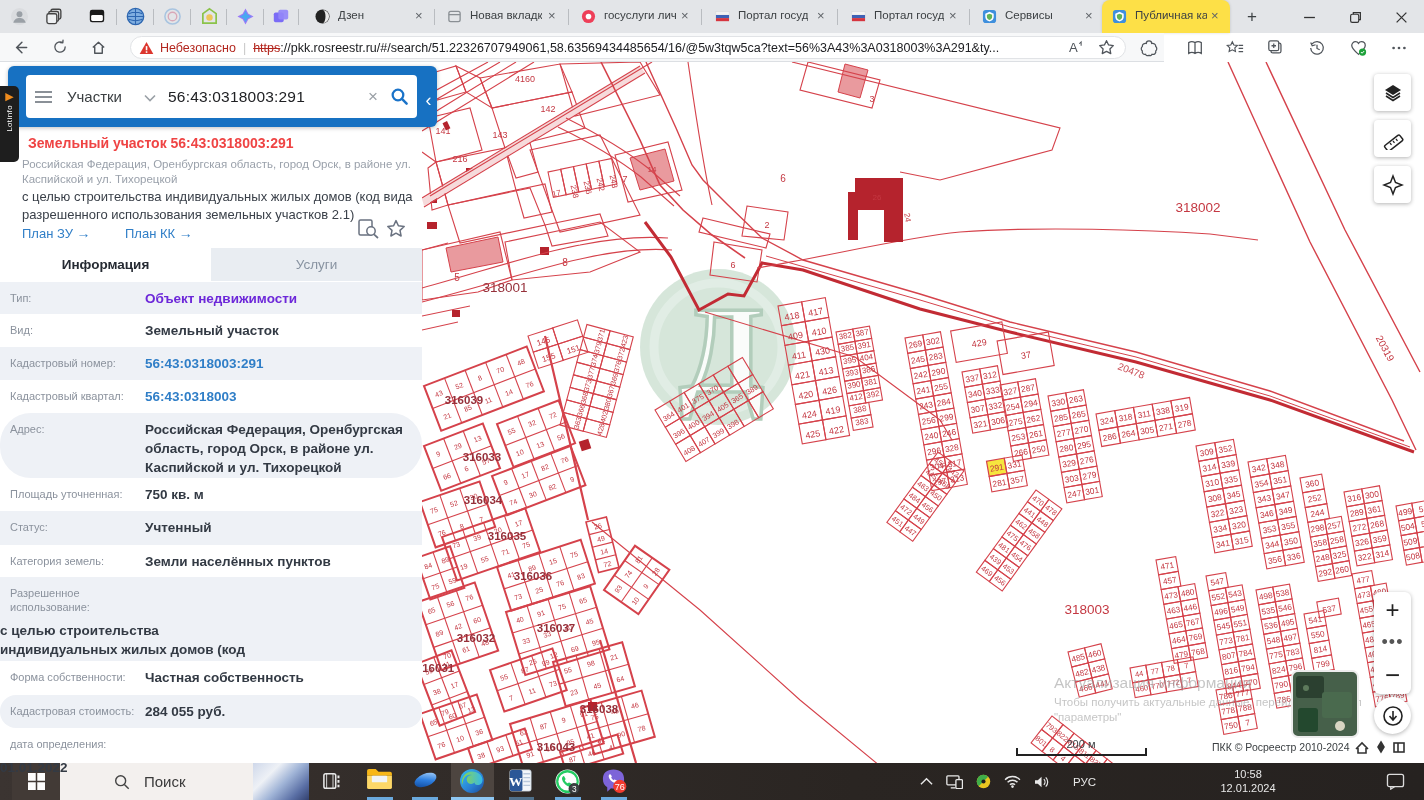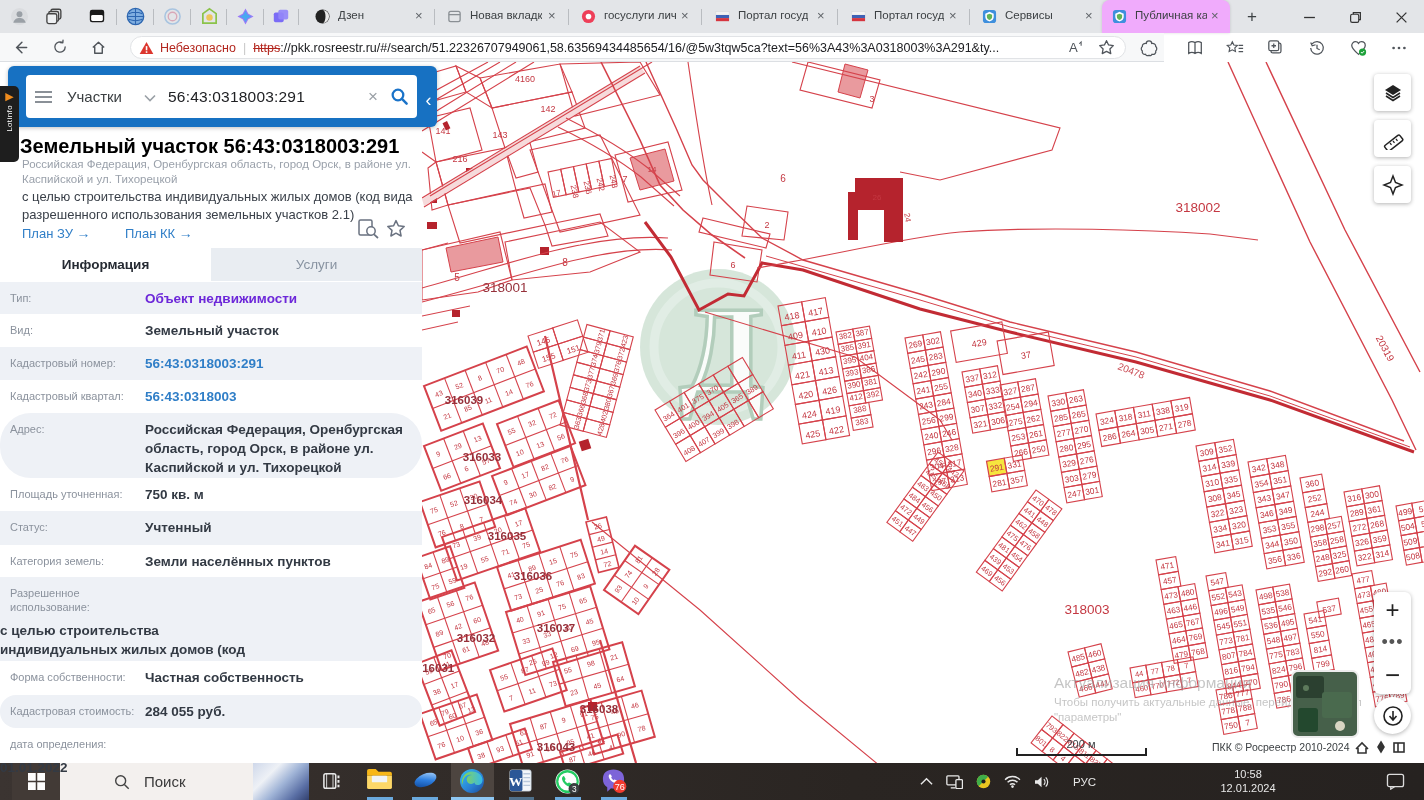--- a/index.html
+++ b/index.html
@@ -6,39 +6,39 @@
 #root { position:relative; width:1424px; height:800px; background:#fff; }
 
 
 #tabbar { position:absolute; left:0; top:0; width:1424px; height:33px; background:#e3e5e8; }
 .pin { position:absolute; top:7px; width:20px; height:20px; }
 .psep { position:absolute; top:9px; width:1px; height:16px; background:#b9bcc0; }
 .tab { position:absolute; top:0; height:33px; }
 .tab .fav { position:absolute; left:10px; top:9px; }
 .tab .ttl { position:absolute; left:33px; top:9px; font-size:11.5px; color:#3c4043; white-space:nowrap; overflow:hidden; max-width:72px; }
 .tab .tclose { position:absolute; top:8px; font-size:13px; color:#5f6368; }
-.tab.active { background:#f0abfc; border-radius:8px 8px 0 0; box-shadow:0 0 3px rgba(0,0,0,0.15); }
+.tab.active { background:#fde047; border-radius:8px 8px 0 0; box-shadow:0 0 3px rgba(0,0,0,0.15); }
 .tsep { position:absolute; top:9px; width:1px; height:16px; background:#b9bcc0; }
 .newtab { position:absolute; left:1240px; top:5px; font-size:17px; color:#3c4043; width:24px; height:24px; text-align:center; line-height:23px; }
 .wbtn { position:absolute; top:10px; width:14px; height:14px; }
 
 
 #addrbar { position:absolute; left:0; top:33px; width:1164px; height:29px; background:#f7f8f9; border-bottom:1px solid #dcdfe3; }
 .abtn { position:absolute; top:6px; width:18px; height:18px; }
 .urlpill { position:absolute; left:130px; top:3px; width:996px; height:23px; background:#fff; border:1px solid #e1e3e6; border-radius:12px; display:flex; align-items:center; font-size:12.5px; }
 .aicon { position:absolute; top:6px; width:18px; height:18px; }
 
 
 #panel { position:absolute; left:0; top:62px; width:422px; height:701px; background:#fff; overflow:visible; z-index:5; }
 .bluebar { position:absolute; left:8px; top:4px; width:429px; height:61px; background:#1771c2; border-radius:6px; box-shadow:0 1px 4px rgba(0,0,0,0.25); }
 .searchfield { position:absolute; left:26px; top:13px; width:391px; height:43px; background:#fff; border-radius:4px; display:flex; align-items:center; }
 .collapse { position:absolute; left:420px; top:26px; width:17px; height:26px; color:#fff; font-size:18px; text-align:center; line-height:24px; }
 .lotinfo { position:absolute; left:0px; top:24px; width:19px; height:76px; background:#1e1e1e; border-radius:0 5px 5px 0; display:flex; flex-direction:column; align-items:center; padding-top:4px; }
 .lttxt { writing-mode:vertical-rl; transform:rotate(180deg); color:#fff; font-size:8px; letter-spacing:0.4px; margin-top:2px; }
-.ptitle { position:absolute; left:20px; top:73px; font-size:20px; font-weight:bold; color:#000000; }
+.ptitle { position:absolute; left:28px; top:73px; font-size:14px; font-weight:bold; color:#ef4444; }
 .paddr { position:absolute; left:22px; top:95px; font-size:11.5px; color:#9aa1ab; line-height:15px; }
 .pdesc { position:absolute; left:22px; top:126px; font-size:13px; color:#3a4049; line-height:18px; }
 .plink { position:absolute; top:163px; font-size:13px; color:#2f7ec7; }
 .plink .arr { font-size:14px; }
 .ptabs { position:absolute; left:0; top:186px; width:422px; height:33px; display:flex; }
 .ptab { width:211px; text-align:center; line-height:33px; font-size:13.5px; }
 .ptab.on { background:#fff; color:#262b33; font-weight:bold; }
 .ptab.off { background:#e9edf2; color:#8893a1; }
 .prow { position:absolute; left:0; width:422px; }
 .prow { display:flex; }

